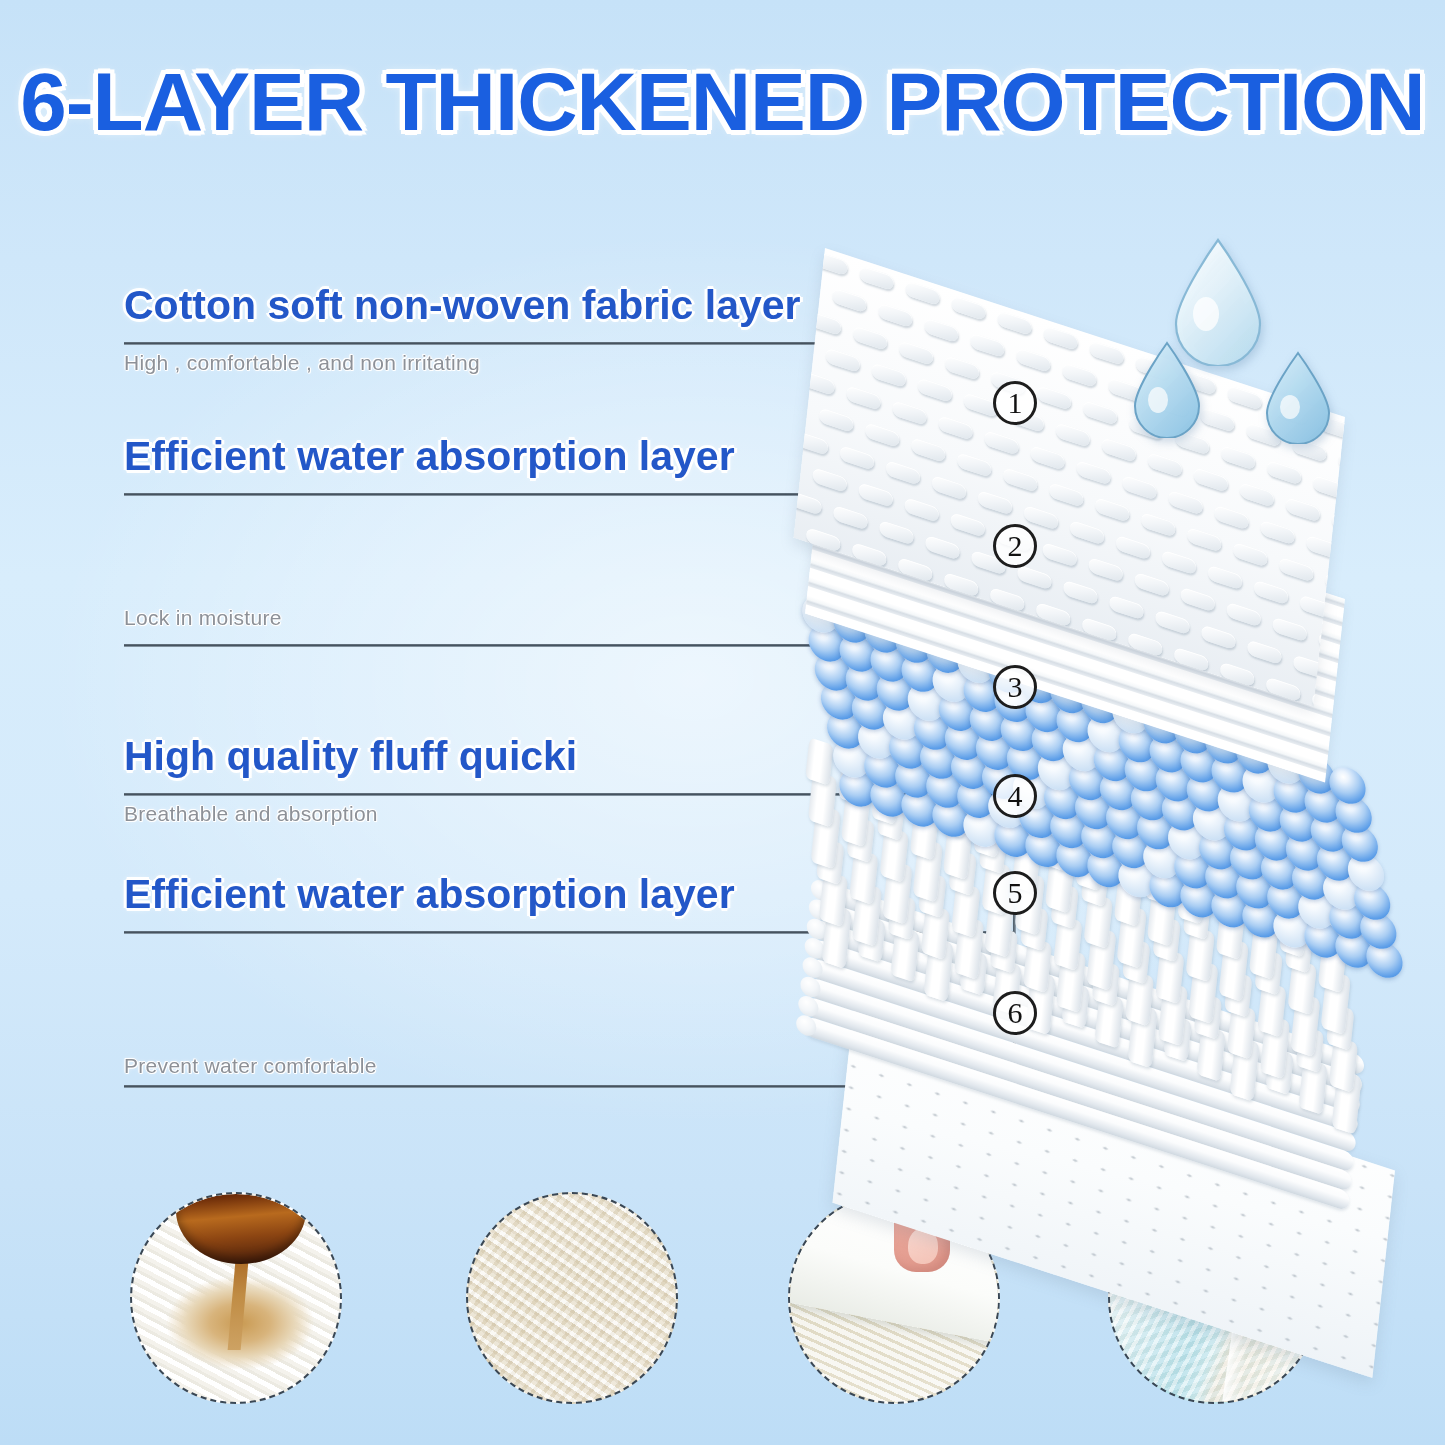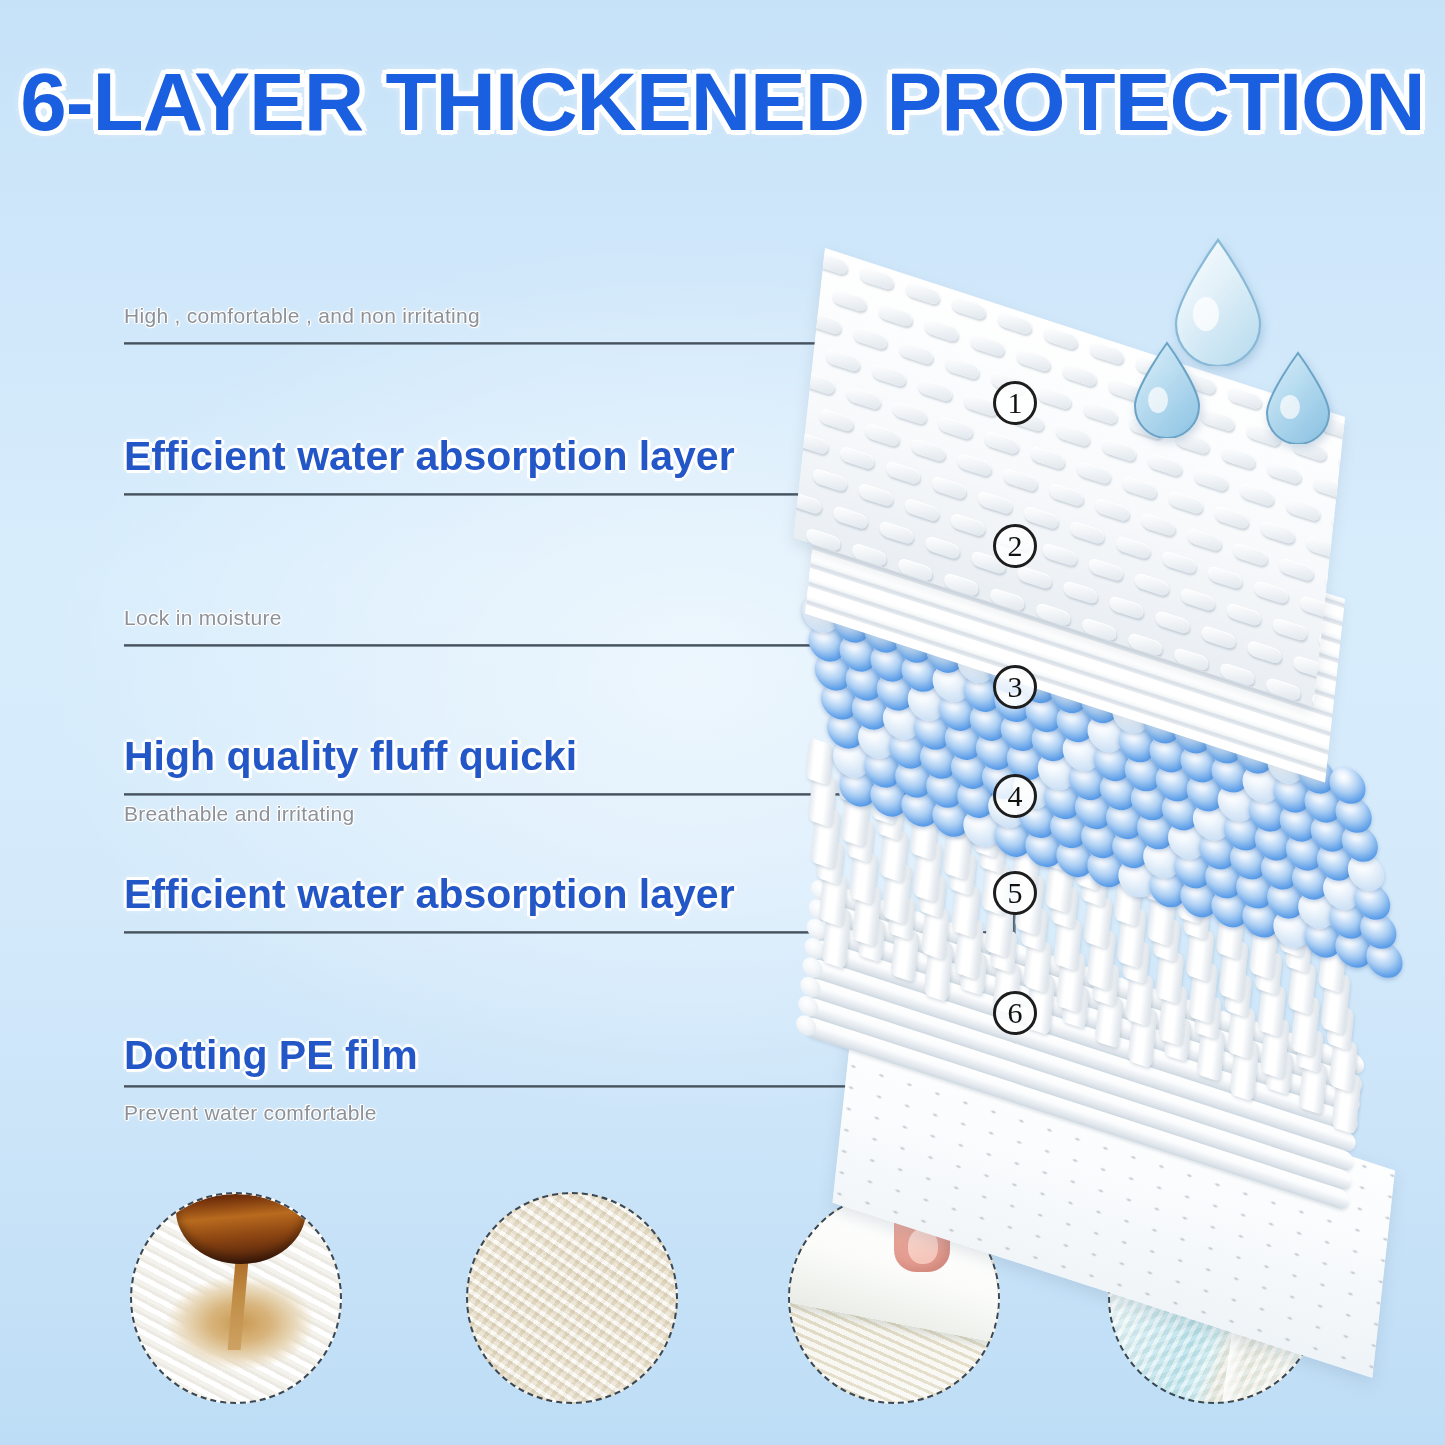--- a/index.html
+++ b/index.html
@@ -738,20 +738,21 @@
           <stop offset="50%" stop-color="#b3daef" stop-opacity="0.95"></stop>
           <stop offset="100%" stop-color="#8fc5e4" stop-opacity="0.96"></stop>
         </linearGradient>
       </defs>
       <path d="M36 3 C36 3 67 45 67 63 A31 31 0 0 1 5 63 C5 45 36 3 36 3 Z" fill="url(#dg3)" stroke="#6ba3c6" stroke-width="2"></path>
       <ellipse cx="28" cy="57" rx="10" ry="12" fill="#ffffff" opacity="0.7"></ellipse>
     </svg>
   </div>
 
   <div class="layer-block" style="top:282px;">
+    <div class="layer-title">Cotton soft non-woven fabric layer</div>
     <div class="layer-sub">High , comfortable , and non irritating</div>
   </div>
   <div class="leader-h" style="left:124px; top:342px; width:892px;"></div>
   <div class="leader-v" style="left:1013px; top:342px; height:48px;"></div>
   <div class="num-circle" style="left:993px; top:381px;">1</div>
 
   <div class="layer-block" style="top:433px;">
     <div class="layer-title">Efficient water absorption layer</div>
   </div>
   <div class="leader-h" style="left:124px; top:493px; width:892px;"></div>
@@ -760,34 +761,33 @@
 
   <div class="layer-block" style="top:584px;">
     <div class="layer-sub">Lock in moisture</div>
   </div>
   <div class="leader-h" style="left:124px; top:644px; width:892px;"></div>
   <div class="leader-v" style="left:1013px; top:644px; height:30px;"></div>
   <div class="num-circle" style="left:993px; top:665px;">3</div>
 
   <div class="layer-block" style="top:733px;">
     <div class="layer-title">High quality fluff quicki</div>
-    <div class="layer-sub">Breathable and irritating</div>
+    <div class="layer-sub">Breathable and absorption</div>
   </div>
   <div class="leader-h" style="left:124px; top:793px; width:876px;"></div>
   <div class="num-circle" style="left:993px; top:774px;">4</div>
 
   <div class="layer-block" style="top:871px;">
     <div class="layer-title">Efficient water absorption layer</div>
   </div>
   <div class="leader-h" style="left:124px; top:931px; width:892px;"></div>
   <div class="leader-v" style="left:1013px; top:912px; height:22px;"></div>
   <div class="num-circle" style="left:993px; top:871px;">5</div>
 
   <div class="layer-block" style="top:1032px;">
-    <div class="layer-title">Dotting PE film</div>
     <div class="layer-sub">Prevent water comfortable</div>
   </div>
   <div class="leader-h" style="left:124px; top:1085px; width:892px;"></div>
   <div class="leader-v" style="left:1013px; top:1034px; height:53px;"></div>
   <div class="num-circle" style="left:993px; top:991px;">6</div>
 
   <div class="photo-circle pc1" style="left:130px;">
     <div class="pc-inner">
       <div class="pour"></div>
       <div class="spoon"></div>

